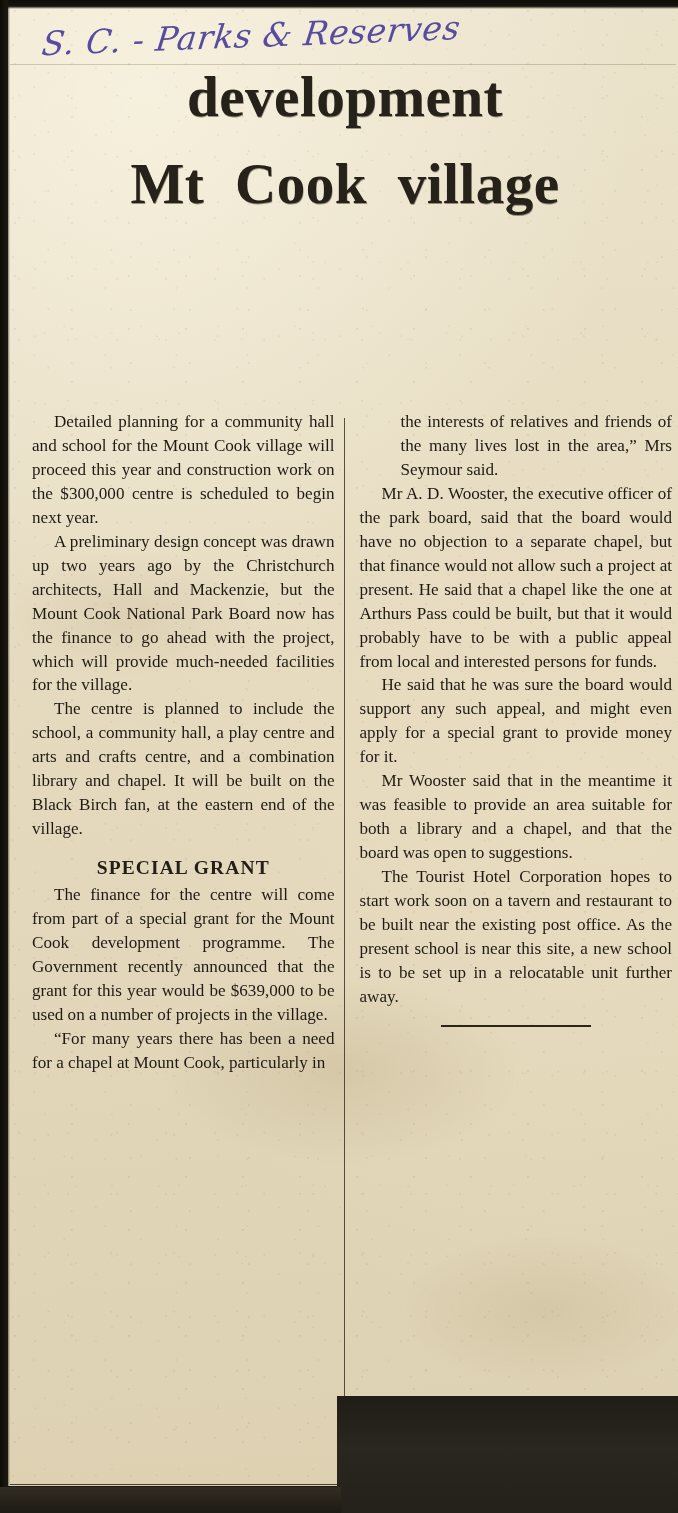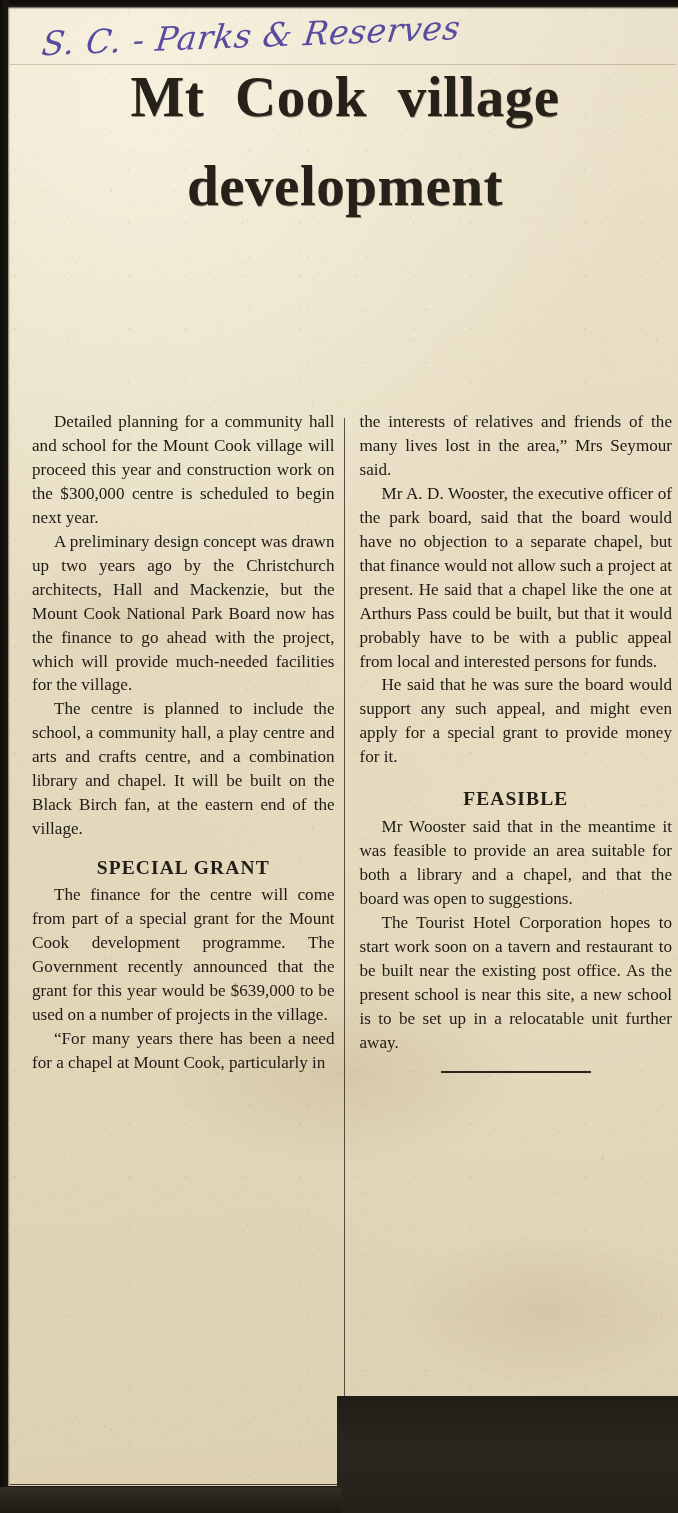--- a/index.html
+++ b/index.html
@@ -157,21 +157,21 @@
     margin: 8px 0 14px 0;
     opacity: 0.85;
     align-self: stretch;
     height: 1005px;
   }
 
   .col p {
     margin: 0;
     text-indent: 22px;
   }
-  .col p.noindent { text-indent: 0; }
+  .col p.noindent { text-indent: 0; margin-left: 41px; }
 
   h2.subhead {
     margin: 15px 0 3px 0;
     text-align: center;
     font-family: "Liberation Serif", serif;
     font-weight: bold;
     font-size: 19.5px;
     letter-spacing: 1.1px;
     color: #231f17;
     text-indent: 0;
@@ -209,42 +209,41 @@
     <div class="stain"></div>
     <div class="fold"></div>
 
     <div class="handnote">
       <svg width="470" height="46" viewBox="0 0 470 46" aria-hidden="true">
         <text x="2" y="33" transform="rotate(-2.2 2 33) skewX(-9)">S. C. - Parks &amp; Reserves</text>
       </svg>
     </div>
 
     <div class="headline">
+      <span class="hl-line hl2">development</span>
       <span class="hl-line hl1">Mt Cook village</span>
-      <span class="hl-line hl2">development</span>
     </div>
 
     <div class="columns">
 
       <div class="col col-left">
         <p>Detailed planning for a community hall and school for the Mount Cook village will proceed this year and construction work on the $300,000 centre is scheduled to begin next year.</p>
         <p>A preliminary design concept was drawn up two years ago by the Christchurch architects, Hall and Mackenzie, but the Mount Cook National Park Board now has the finance to go ahead with the project, which will provide much-needed facilities for the village.</p>
         <p>The centre is planned to include the school, a community hall, a play centre and arts and crafts centre, and a combination library and chapel. It will be built on the Black Birch fan, at the eastern end of the village.</p>
         <h2 class="subhead">SPECIAL GRANT</h2>
         <p>The finance for the centre will come from part of a special grant for the Mount Cook development programme. The Government recently announced that the grant for this year would be $639,000 to be used on a number of projects in the village.</p>
         <p>“For many years there has been a need for a chapel at Mount Cook, particularly in</p>
       </div>
 
       <div class="rule-v"></div>
 
       <div class="col col-right">
         <p class="noindent">the interests of relatives and friends of the many lives lost in the area,” Mrs Seymour said.</p>
         <p>Mr A. D. Wooster, the executive officer of the park board, said that the board would have no objection to a separate chapel, but that finance would not allow such a project at present. He said that a chapel like the one at Arthurs Pass could be built, but that it would probably have to be with a public appeal from local and interested persons for funds.</p>
         <p>He said that he was sure the board would support any such appeal, and might even apply for a special grant to provide money for it.</p>
-        <h2 class="subhead feasible">FEASIBLE</h2>
         <p>Mr Wooster said that in the meantime it was feasible to provide an area suitable for both a library and a chapel, and that the board was open to suggestions.</p>
         <p>The Tourist Hotel Corporation hopes to start work soon on a tavern and restaurant to be built near the existing post office. As the present school is near this site, a new school is to be set up in a relocatable unit further away.</p>
         <div class="endrule"></div>
       </div>
 
     </div>
 
     <div class="fold2"></div>
   </div>
 

